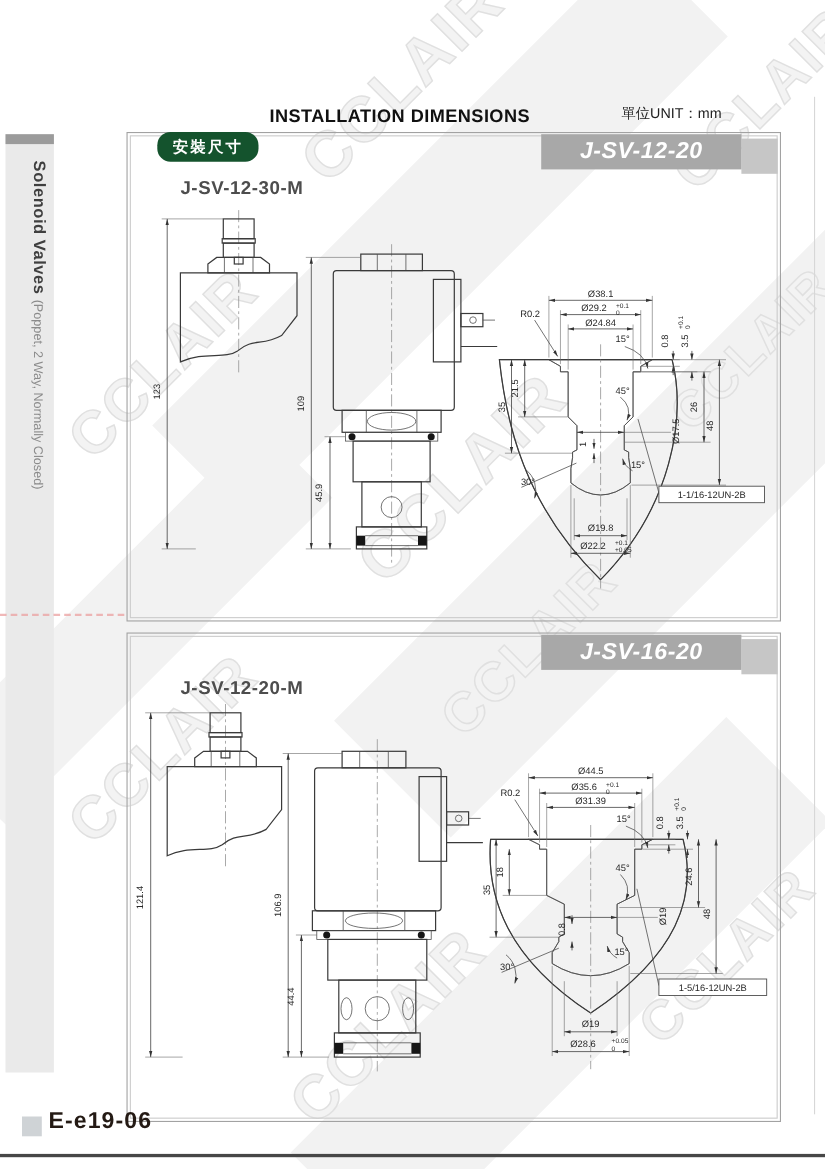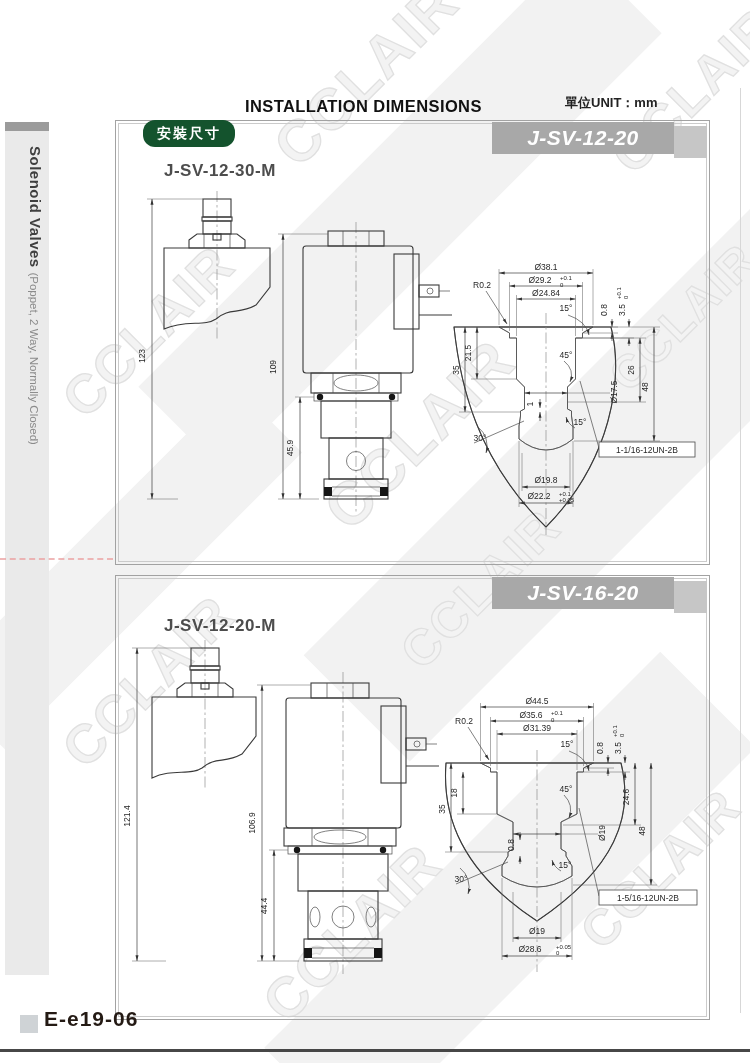--- a/index.html
+++ b/index.html
@@ -15,21 +15,21 @@
         display:flex;align-items:center;justify-content:center;}
   #logo span{color:#fff;font-weight:bold;font-size:40px;letter-spacing:-2px;
              transform:scale(.85,1.35);font-family:"Liberation Sans",sans-serif;}
   
   #sidebar{position:absolute;left:5px;top:122px;width:44px;height:853px;background:#eaeaea;z-index:2;}
   #sidebar-band{position:absolute;left:5px;top:122px;width:44px;height:9px;background:#9b9b9b;z-index:3;}
   #side-text{position:absolute;left:44px;top:146px;transform:rotate(90deg);transform-origin:0 0;
              white-space:nowrap;z-index:3;font-weight:bold;font-size:15px;color:#3f3f3f;letter-spacing:.5px;}
   #side-text .sub{font-weight:normal;font-size:11.5px;color:#8b8b8b;letter-spacing:0;}
   
-  #unit-note{position:absolute;left:565px;top:94px;font-size:13px;color:#222;z-index:3;font-weight:bold;}
+  #unit-note{position:absolute;left:565px;top:94px;font-size:13px;color:#222;z-index:3;}
   #sec-pill{position:absolute;left:143px;top:120px;width:92px;height:27px;background:#14532d;
             border-radius:12px;color:#fff;font-weight:bold;font-size:14px;display:flex;
             align-items:center;justify-content:center;letter-spacing:2px;z-index:4;}
   #sec-title{position:absolute;left:245px;top:97px;font-weight:bold;font-size:16.5px;color:#111;
              letter-spacing:.4px;z-index:4;}
   
   .panel{position:absolute;left:115px;width:595px;height:445px;border:1.5px solid #a2a2a2;
          box-sizing:border-box;z-index:2;}
   .panel .inner{position:absolute;inset:2px;border:1px solid #cbcbcb;pointer-events:none;}
   #panel1{top:120px;} #panel2{top:575px;}

